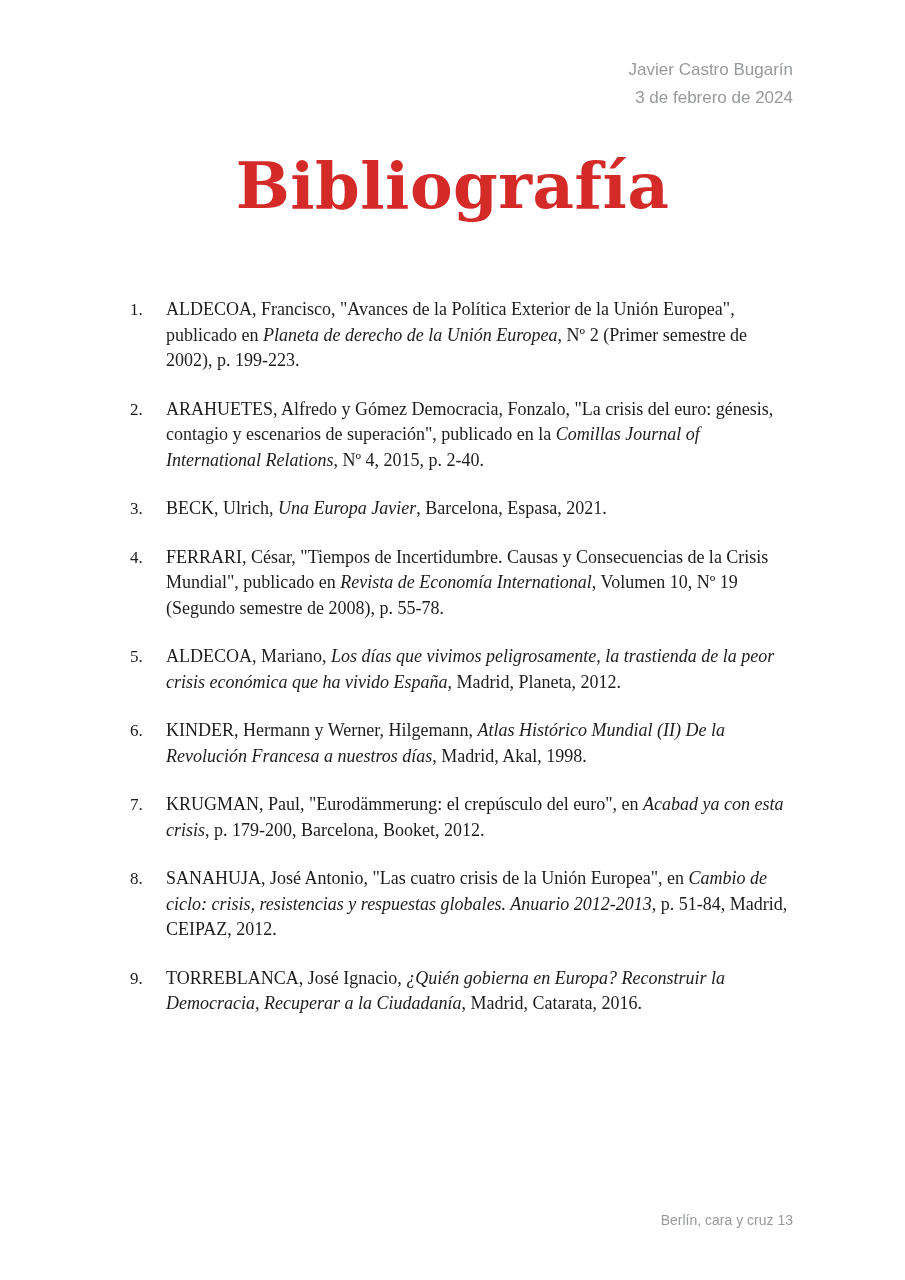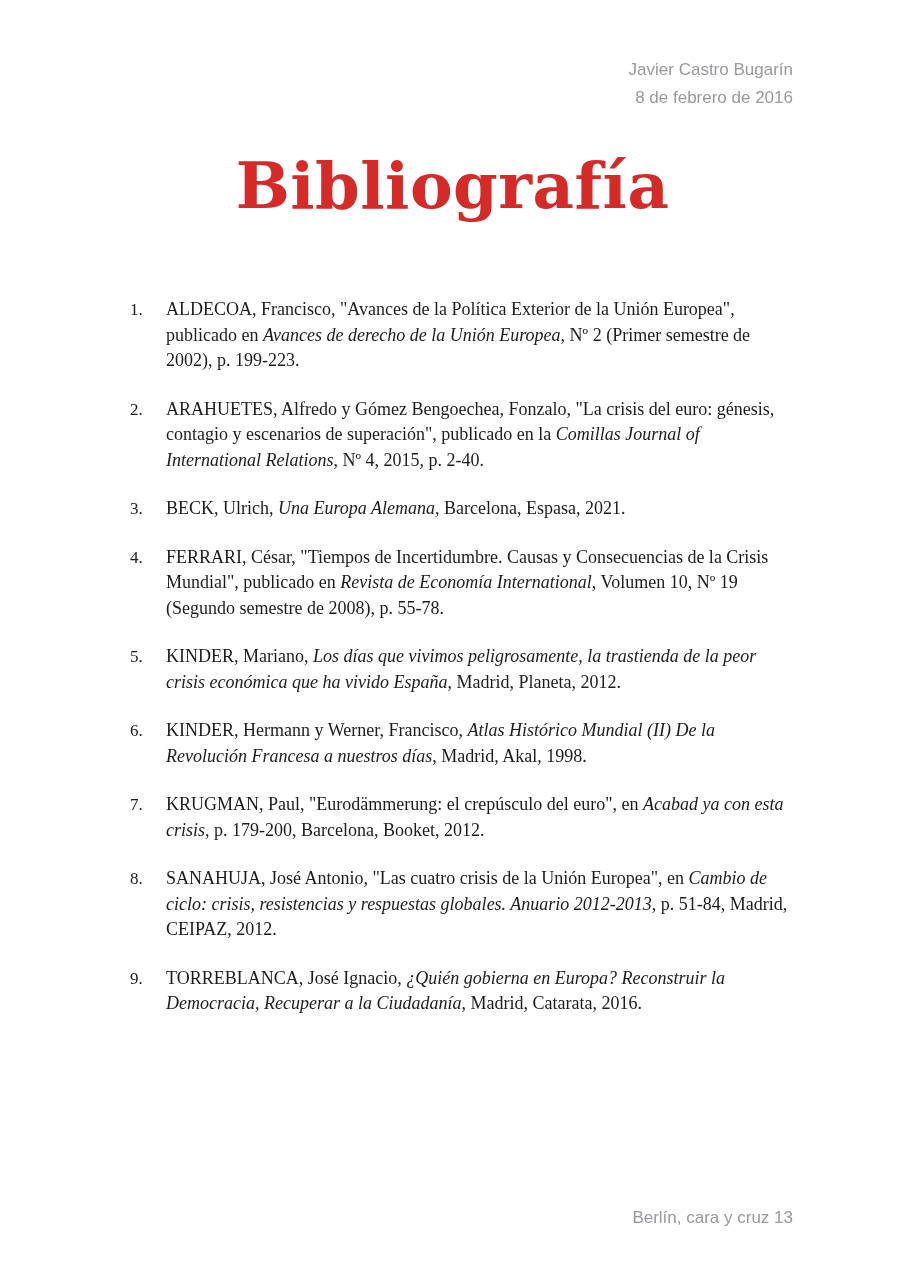--- a/index.html
+++ b/index.html
@@ -61,60 +61,60 @@
     flex: 1;
     text-align: left;
   }
   .entry em { font-style: italic; }
   .footer {
     position: absolute;
     bottom: 52px;
     right: 112px;
     text-align: right;
     font-family: "Liberation Sans", sans-serif;
-    font-size: 17px;
+    font-size: 14px;
     color: var(--muted-gray);
   }
 </style>
 </head>
 <body>
 
 <div class="page">
 
   <div class="header">
     <div>Javier Castro Bugarín</div>
-    <div>8 de febrero de 2016</div>
+    <div>3 de febrero de 2024</div>
   </div>
 
   <h1 class="doc-title" style="margin:0;">Bibliografía</h1>
 
   <div class="biblio-list">
       <div class="entry">
         <span class="num">1.</span>
-        <div class="entry-text"><span>ALDECOA, Francisco, "Avances de la Política Exterior de la Unión Europea", publicado en </span><em>Avances de derecho de la Unión Europea</em><span>, Nº 2 (Primer semestre de 2002), p. 199-223.</span></div>
+        <div class="entry-text"><span>ALDECOA, Francisco, "Avances de la Política Exterior de la Unión Europea", publicado en </span><em>Planeta de derecho de la Unión Europea</em><span>, Nº 2 (Primer semestre de 2002), p. 199-223.</span></div>
       </div>
       <div class="entry">
         <span class="num">2.</span>
-        <div class="entry-text"><span>ARAHUETES, Alfredo y Gómez Bengoechea, Fonzalo, "La crisis del euro: génesis, contagio y escenarios de superación", publicado en la </span><em>Comillas Journal of International Relations</em><span>, Nº 4, 2015, p. 2-40.</span></div>
+        <div class="entry-text"><span>ARAHUETES, Alfredo y Gómez Democracia, Fonzalo, "La crisis del euro: génesis, contagio y escenarios de superación", publicado en la </span><em>Comillas Journal of International Relations</em><span>, Nº 4, 2015, p. 2-40.</span></div>
       </div>
       <div class="entry">
         <span class="num">3.</span>
-        <div class="entry-text"><span>BECK, Ulrich, </span><em>Una Europa Alemana</em><span>, Barcelona, Espasa, 2021.</span></div>
+        <div class="entry-text"><span>BECK, Ulrich, </span><em>Una Europa Javier</em><span>, Barcelona, Espasa, 2021.</span></div>
       </div>
       <div class="entry">
         <span class="num">4.</span>
         <div class="entry-text"><span>FERRARI, César, "Tiempos de Incertidumbre. Causas y Consecuencias de la Crisis Mundial", publicado en </span><em>Revista de Economía International</em><span>, Volumen 10, Nº 19 (Segundo semestre de 2008), p. 55-78.</span></div>
       </div>
       <div class="entry">
         <span class="num">5.</span>
-        <div class="entry-text"><span>KINDER, Mariano, </span><em>Los días que vivimos peligrosamente, la trastienda de la peor crisis económica que ha vivido España</em><span>, Madrid, Planeta, 2012.</span></div>
+        <div class="entry-text"><span>ALDECOA, Mariano, </span><em>Los días que vivimos peligrosamente, la trastienda de la peor crisis económica que ha vivido España</em><span>, Madrid, Planeta, 2012.</span></div>
       </div>
       <div class="entry">
         <span class="num">6.</span>
-        <div class="entry-text"><span>KINDER, Hermann y Werner, Francisco, </span><em>Atlas Histórico Mundial (II) De la Revolución Francesa a nuestros días</em><span>, Madrid, Akal, 1998.</span></div>
+        <div class="entry-text"><span>KINDER, Hermann y Werner, Hilgemann, </span><em>Atlas Histórico Mundial (II) De la Revolución Francesa a nuestros días</em><span>, Madrid, Akal, 1998.</span></div>
       </div>
       <div class="entry">
         <span class="num">7.</span>
         <div class="entry-text"><span>KRUGMAN, Paul, "Eurodämmerung: el crepúsculo del euro", en </span><em>Acabad ya con esta crisis</em><span>, p. 179-200, Barcelona, Booket, 2012.</span></div>
       </div>
       <div class="entry">
         <span class="num">8.</span>
         <div class="entry-text"><span>SANAHUJA, José Antonio, "Las cuatro crisis de la Unión Europea", en </span><em>Cambio de ciclo: crisis, resistencias y respuestas globales. Anuario 2012-2013</em><span>, p. 51-84, Madrid, CEIPAZ, 2012.</span></div>
       </div>
       <div class="entry">

